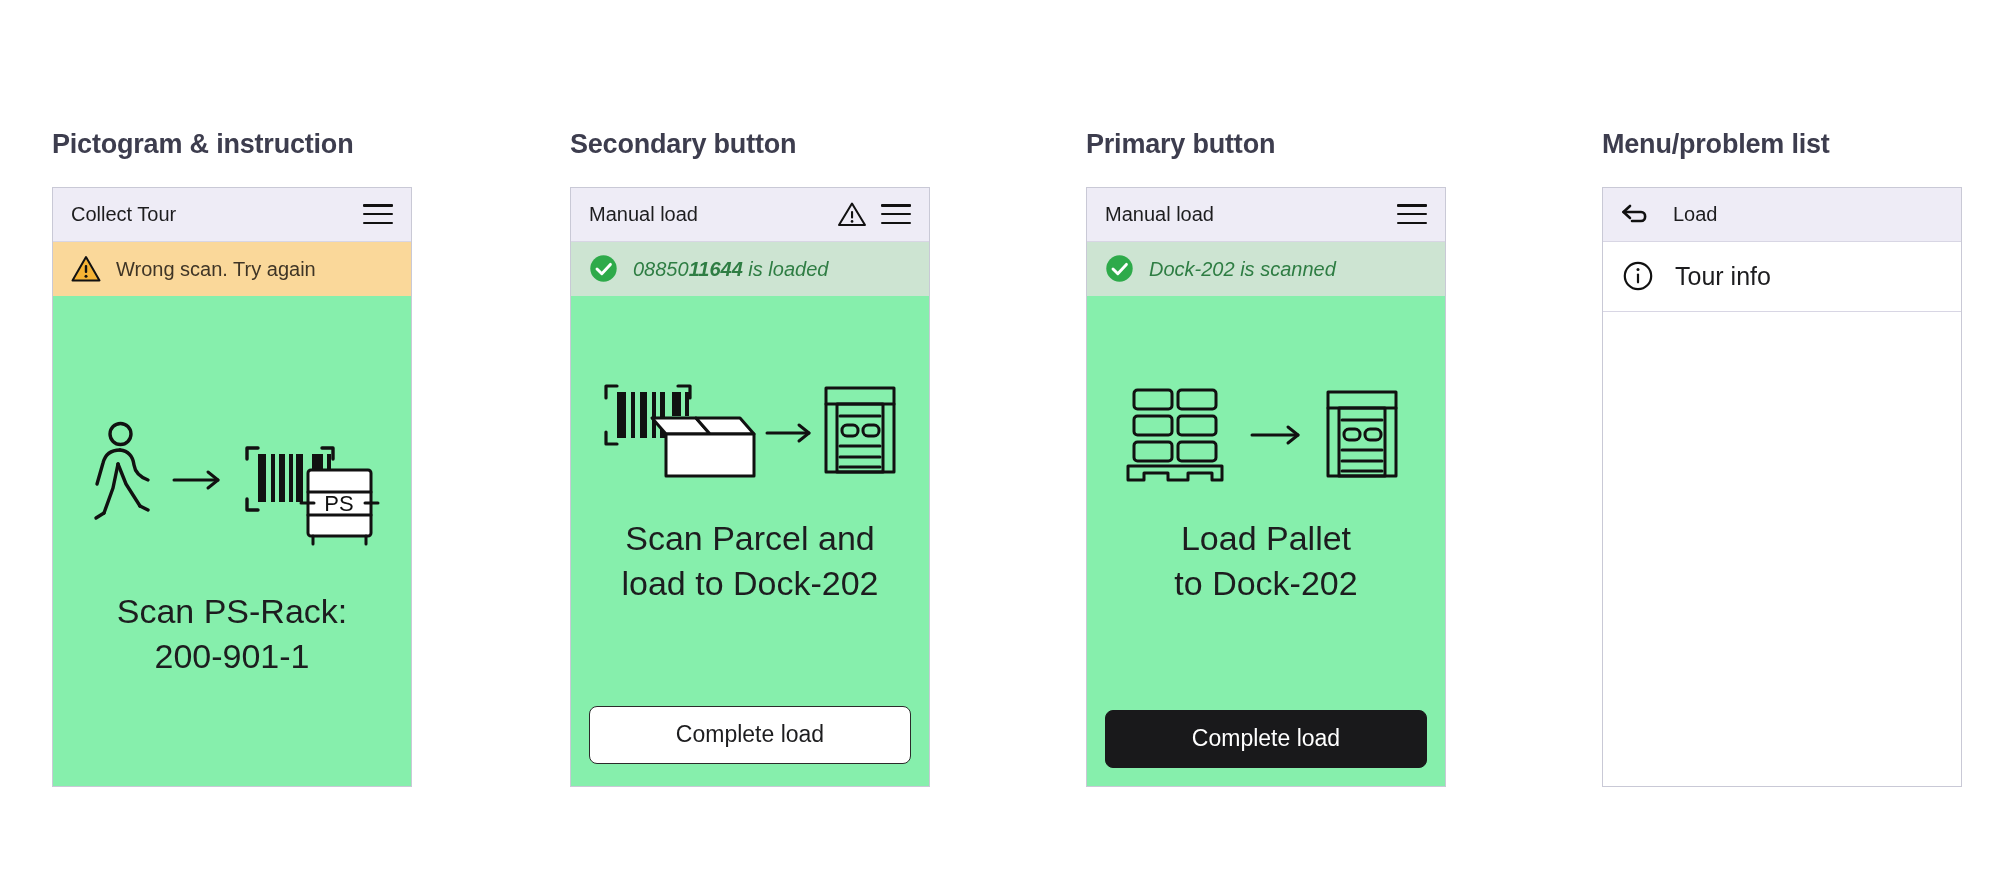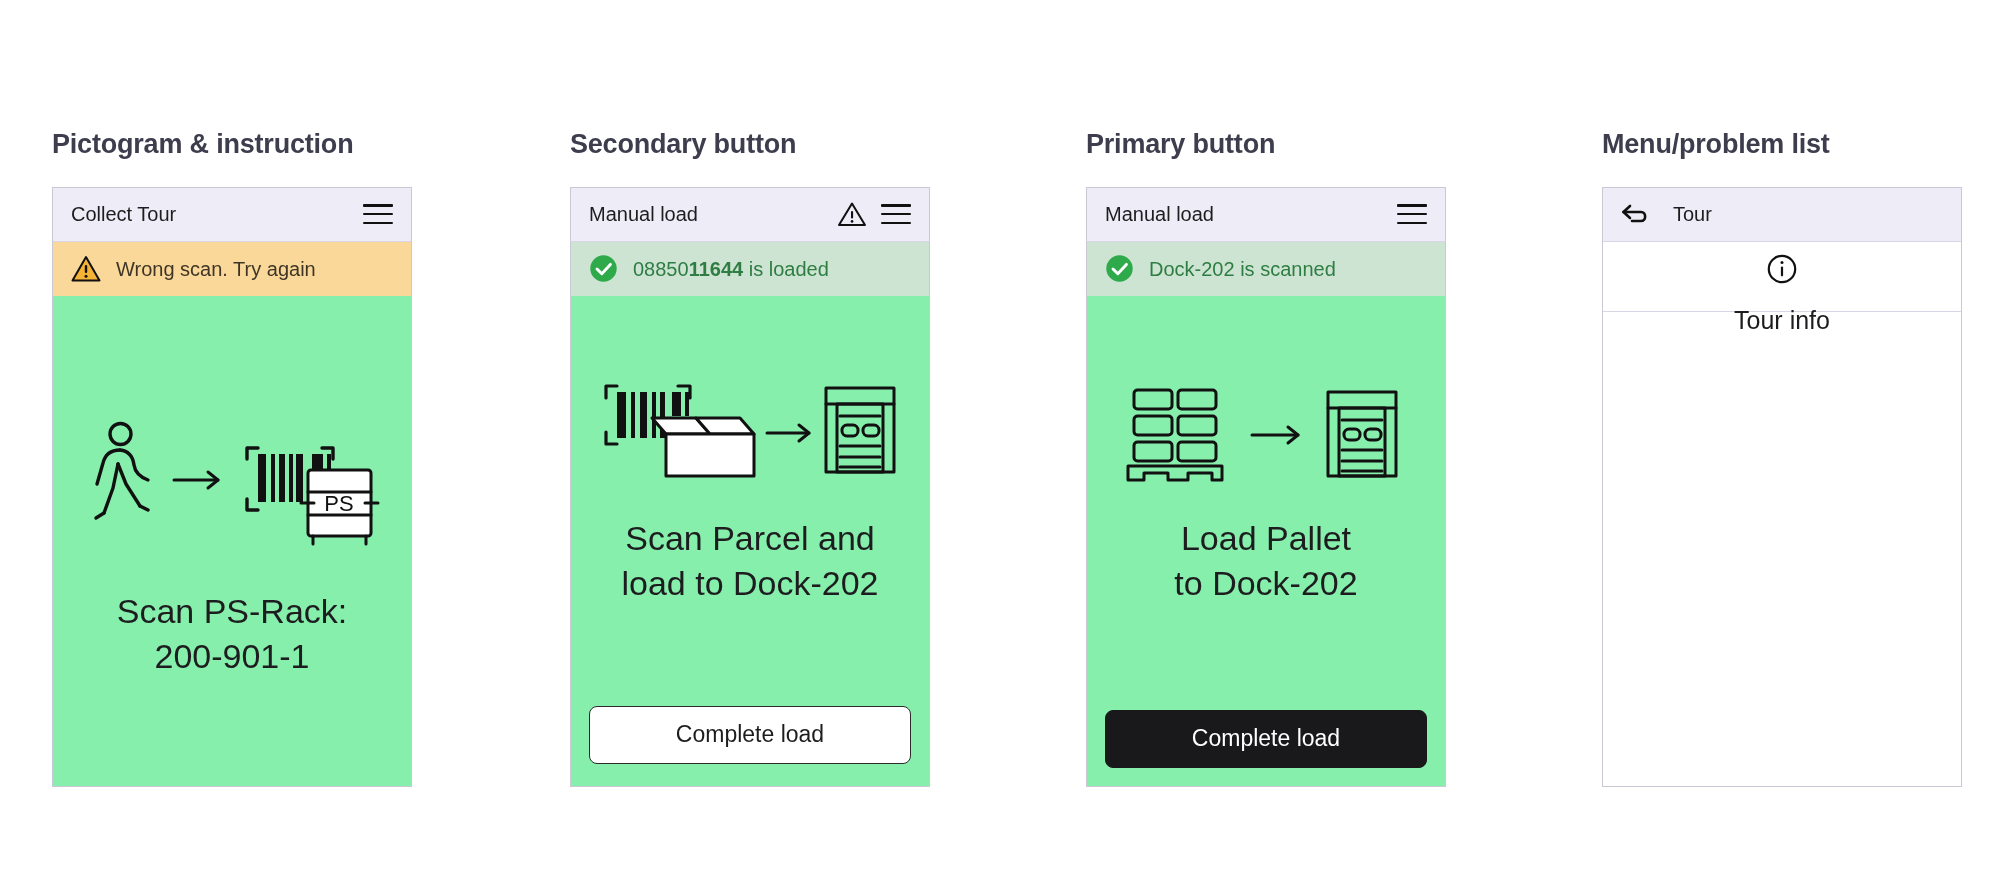--- a/index.html
+++ b/index.html
@@ -108,21 +108,21 @@
     min-height: 54px;
     flex: 0 0 auto;
   }
   .banner.warn { background: #fad89a; }
   .banner.ok   { background: #cde4d2; }
   .banner .msg {
     font-size: 20px;
     line-height: 1.2;
   }
   .banner.warn .msg { color: #3f3526; }
-  .banner.ok   .msg { color: #2e7d43; }
+  .banner.ok   .msg { color: #2e7d43; font-style: italic; }
   .banner.ok .msg .b { font-weight: 700; }
   .ok-badge   { flex: 0 0 auto; display:block; }
 
   
   .phone-body {
     flex: 1 1 auto;
     position: relative;
     display: flex;
     flex-direction: column;
     align-items: center;
@@ -185,26 +185,25 @@
   .menu-list {
     display: flex;
     flex-direction: column;
     background: #fff;
     flex: 1 1 auto;
   }
   .menu-item {
     display: flex;
     align-items: center;
     gap: 22px;
-    padding: 12px 20px;
+    padding: 4px 20px;
     height: 70px;
     box-sizing: border-box;
     border-bottom: 1px solid #d8d6e4;
     cursor: pointer;
-    flex-direction: column;
   }
   .menu-item .label {
     font-size: 25px;
     color: #1d1d1f;
   }
   .menu-filler { flex: 1 1 auto; }
 
   svg { display: block; }
 </style>
 </head>
@@ -458,21 +457,21 @@
 
     <div class="phone">
 
       <div class="phone-header">
         <span style="margin-right:22px;">
           <svg class="back-icon" width="30" height="22" viewBox="0 0 30 22">
             <path d="M9 3 L2.5 9 L9 15" fill="none" stroke="#111" stroke-width="2.6" stroke-linecap="round" stroke-linejoin="round"></path>
             <path d="M2.5 9 L20 9 C25.5 9 25.5 18 20 18 L11 18" fill="none" stroke="#111" stroke-width="2.6" stroke-linecap="round" stroke-linejoin="round"></path>
           </svg>
         </span>
-        <span class="title">Tour</span>
+        <span class="title">Load</span>
       </div>
 
       <div class="menu-list">
 
         <div class="menu-item">
           <span>
             <svg width="30" height="30" viewBox="0 0 30 30">
               <circle cx="15" cy="15" r="13.2" fill="none" stroke="#111" stroke-width="2.2"></circle>
               <circle cx="15" cy="8.6" r="1.5" fill="#111"></circle>
               <rect x="13.9" y="12.4" width="2.2" height="10" rx="1.1" fill="#111"></rect>

